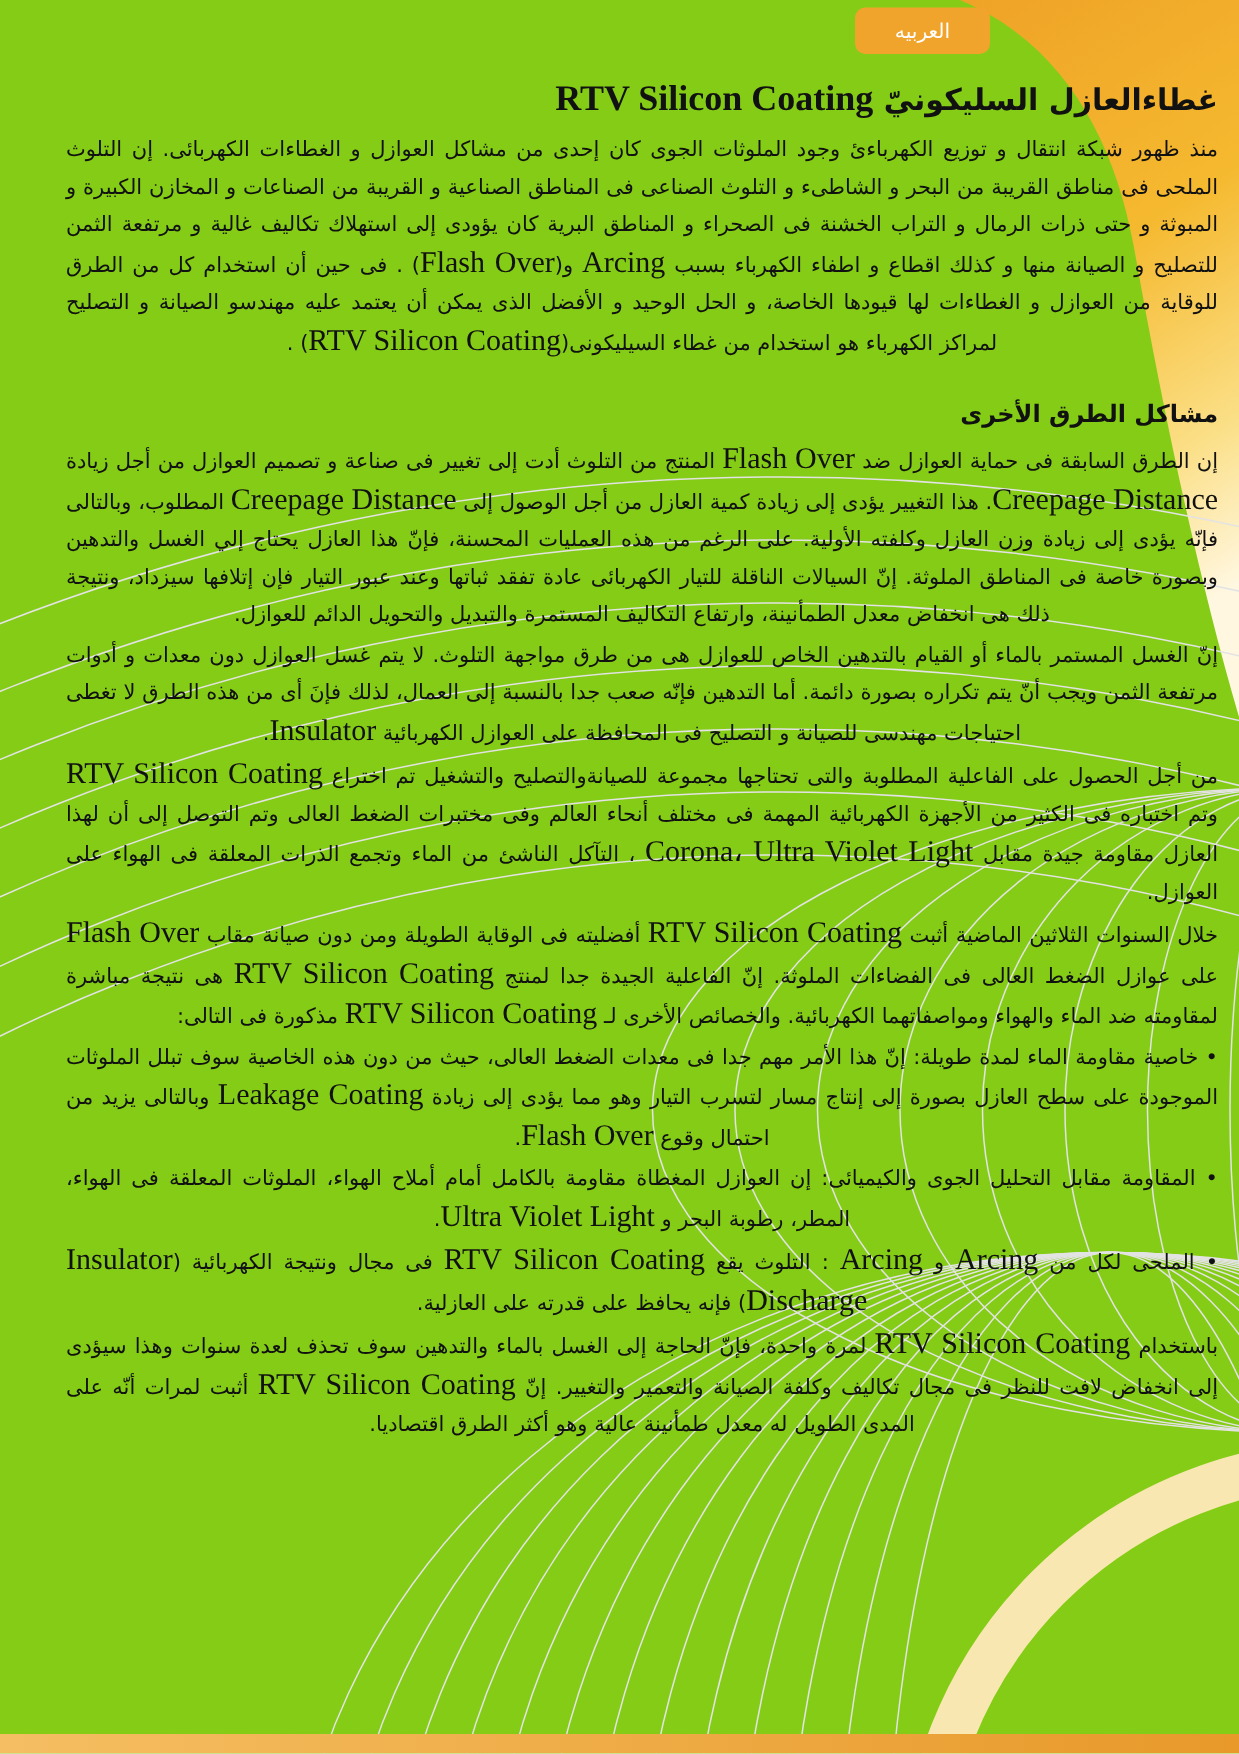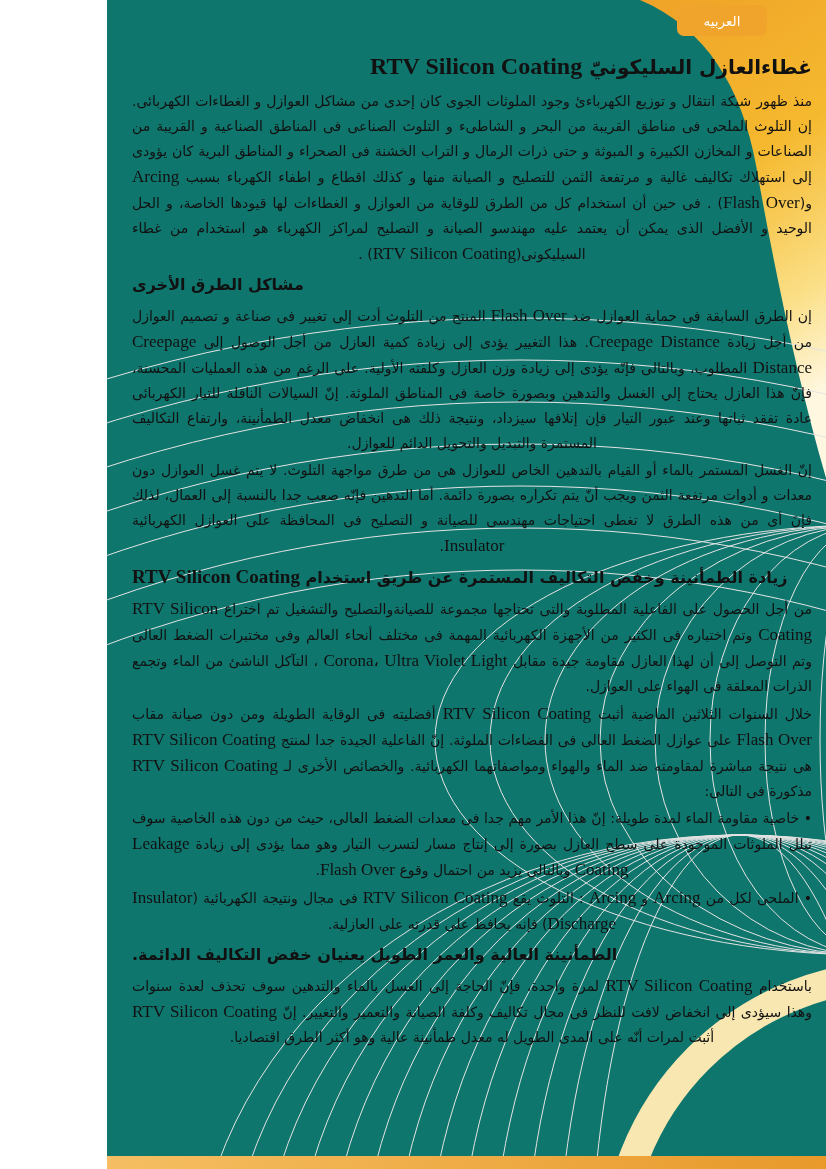--- a/index.html
+++ b/index.html
@@ -1,60 +1,60 @@
 <!DOCTYPE html>
 <html lang="ar" dir="rtl"><head>
 <meta charset="utf-8">
 <style>
   html,body{margin:0;padding:0;background:#ffffff;}
   .page{
     position:relative;
-    width:719px;height:1169px;
-    background:#0f766e;
+    width:826px;height:1169px;
+    background:#84cc16;
     overflow:hidden;
     direction:rtl;
     font-family:"DejaVu Sans", sans-serif;
     color:#111;
   }
   .bg{position:absolute;top:0;right:0;left:0;bottom:0;z-index:0;}
   .lang-tab{
     position:absolute;top:5px;left:570px;z-index:3;
     width:90px;height:31px;
     background:#F1A42B;border-radius:7px;
     display:flex;align-items:center;justify-content:center;
     color:#ffffff;font-size:13.5px;
   }
   .content{
     position:absolute;z-index:2;
-    top:50px;right:14px;left:25px;
+    top:50px;right:14px;left:44px;
   }
   .title{
     margin:0 0 6px 0;
     text-align:right;
     font-size:20px;font-weight:bold;
     line-height:32px;
   }
   .title .latin{font-size:24px;}
   h2.sec-heading{
-    margin:4px 0 5px 0;
+    margin:20px 0 5px 0;
     font-size:16px;font-weight:bold;
     line-height:27px;
-    text-align:left;
+    text-align:right;
   }
   h2.sec-heading .latin{font-size:19px;}
   p.para{
     margin:0 0 2px 0;
     font-size:14px;
     line-height:25px;
     text-align:justify;
   }
   p.last-center{text-align-last:center;}
   .latin{
     font-family:"Liberation Serif", serif;
-    font-size:17px;
+    font-size:20px;
   }
   .title .latin,.sec-heading .latin{font-weight:bold;}
   .footer-bar{
     position:absolute;z-index:2;
     left:0;right:0;bottom:0;height:13px;
     background:linear-gradient(to left,#E8992A,#F5BE62);
   }
 </style>
 </head>
 <body>
@@ -117,26 +117,25 @@
   <div class="content">
 
     <h1 class="title"><span>غطاءالعازل السليكونيّ </span><span class="latin">RTV Silicon Coating</span></h1>
 
     <p class="para last-center"><span>منذ ظهور شبكة انتقال و توزيع الكهرباءئ وجود الملوثات الجوى كان إحدى من مشاكل العوازل و الغطاءات الكهربائى. إن التلوث الملحى فى مناطق القريبة من البحر و الشاطىء و التلوث الصناعى فى المناطق الصناعية و القريبة من الصناعات و المخازن الكبيرة و المبوثة و حتى ذرات الرمال و التراب الخشنة فى الصحراء و المناطق البرية كان يؤودى إلى استهلاك تكاليف غالية و مرتفعة الثمن للتصليح و الصيانة منها و كذلك اقطاع و اطفاء الكهرباء بسبب </span><span class="latin">Arcing</span><span> و(</span><span class="latin">Flash Over</span><span>) . فى حين أن استخدام كل من الطرق للوقاية من العوازل و الغطاءات لها قيودها الخاصة، و الحل الوحيد و الأفضل الذى يمكن أن يعتمد عليه مهندسو الصيانة و التصليح لمراكز الكهرباء هو استخدام من غطاء السيليكونى(</span><span class="latin">RTV Silicon Coating</span><span>) .</span></p>
 
     <h2 class="sec-heading"><span>مشاكل الطرق الأخرى</span></h2>
     <p class="para last-center"><span>إن الطرق السابقة فى حماية العوازل ضد </span><span class="latin">Flash Over</span><span> المنتج من التلوث أدت إلى تغيير فى صناعة و تصميم العوازل من أجل زيادة </span><span class="latin">Creepage Distance</span><span>. هذا التغيير يؤدى إلى زيادة كمية العازل من أجل الوصول إلى </span><span class="latin">Creepage Distance</span><span> المطلوب، وبالتالى فإنّه يؤدى إلى زيادة وزن العازل وكلفته الأولية. على الرغم من هذه العمليات المحسنة، فإنّ هذا العازل يحتاج إلي الغسل والتدهين وبصورة خاصة فى المناطق الملوثة. إنّ السيالات الناقلة للتيار الكهربائى عادة تفقد ثباتها وعند عبور التيار فإن إتلافها سيزداد، ونتيجة ذلك هى انخفاض معدل الطمأنينة، وارتفاع التكاليف المستمرة والتبديل والتحويل الدائم للعوازل.</span></p>
     <p class="para last-center"><span>إنّ الغسل المستمر بالماء أو القيام بالتدهين الخاص للعوازل هى من طرق مواجهة التلوث. لا يتم غسل العوازل دون معدات و أدوات مرتفعة الثمن ويجب أنّ يتم تكراره بصورة دائمة. أما التدهين فإنّه صعب جدا بالنسبة إلى العمال، لذلك فإنَ أى من هذه الطرق لا تغطى احتياجات مهندسى للصيانة و التصليح فى المحافظة على العوازل الكهربائية </span><span class="latin">Insulator</span><span>.</span></p>
 
-    <h2 class="sec-heading"><span>زيادة الطمأنينة وخفض التكاليف المستمرة عن طريق استخدام </span><span class="latin">RTV Silicon Coating</span></h2>
     <p class="para"><span>من أجل الحصول على الفاعلية المطلوبة والتى تحتاجها مجموعة للصيانةوالتصليح والتشغيل تم اختراع </span><span class="latin">RTV Silicon Coating</span><span> وتم اختباره فى الكثير من الأجهزة الكهربائية المهمة فى مختلف أنحاء العالم وفى مختبرات الضغط العالى وتم التوصل إلى أن لهذا العازل مقاومة جيدة مقابل </span><span class="latin">Corona، Ultra Violet Light</span><span> ، التآكل الناشئ من الماء وتجمع الذرات المعلقة فى الهواء على العوازل.</span></p>
     <p class="para"><span>خلال السنوات الثلاثين الماضية أثبت </span><span class="latin">RTV Silicon Coating</span><span> أفضليته فى الوقاية الطويلة ومن دون صيانة مقاب </span><span class="latin">Flash Over</span><span> على عوازل الضغط العالى فى الفضاءات الملوثة. إنّ الفاعلية الجيدة جدا لمنتج </span><span class="latin">RTV Silicon Coating</span><span> هى نتيجة مباشرة لمقاومته ضد الماء والهواء ومواصفاتهما الكهربائية. والخصائص الأخرى لـ </span><span class="latin">RTV Silicon Coating</span><span> مذكورة فى التالى:</span></p>
     <p class="para last-center"><span>• خاصية مقاومة الماء لمدة طويلة: إنّ هذا الأمر مهم جدا فى معدات الضغط العالى، حيث من دون هذه الخاصية سوف تبلل الملوثات الموجودة على سطح العازل بصورة إلى إنتاج مسار لتسرب التيار وهو مما يؤدى إلى زيادة </span><span class="latin">Leakage Coating</span><span> وبالتالى يزيد من احتمال وقوع </span><span class="latin">Flash Over</span><span>.</span></p>
+    <p class="para last-center"><span>• المقاومة مقابل التحليل الجوى والكيميائى: إن العوازل المغطاة مقاومة بالكامل أمام أملاح الهواء، الملوثات المعلقة فى الهواء، المطر، رطوبة البحر و </span><span class="latin">Ultra Violet Light</span><span>.</span></p>
     <p class="para last-center"><span>• الملحى لكل من </span><span class="latin">Arcing</span><span> و </span><span class="latin">Arcing</span><span> : التلوث يقع </span><span class="latin">RTV Silicon Coating</span><span> فى مجال ونتيجة الكهربائية (</span><span class="latin">Insulator Discharge</span><span>) فإنه يحافظ على قدرته على العازلية.</span></p>
 
-    <h2 class="sec-heading"><span>الطمأنينة العالية والعمر الطويل يعنيان خفض التكاليف الدائمة.</span></h2>
     <p class="para last-center"><span>باستخدام </span><span class="latin">RTV Silicon Coating</span><span> لمرة واحدة، فإنّ الحاجة إلى الغسل بالماء والتدهين سوف تحذف لعدة سنوات وهذا سيؤدى إلى انخفاض لافت للنظر فى مجال تكاليف وكلفة الصيانة والتعمير والتغيير. إنّ </span><span class="latin">RTV Silicon Coating</span><span> أثبت لمرات أنّه على المدى الطويل له معدل طمأنينة عالية وهو أكثر الطرق اقتصاديا.</span></p>
 
   </div>
 
   <div class="footer-bar"></div>
 
 </div>
 
 </body></html>

